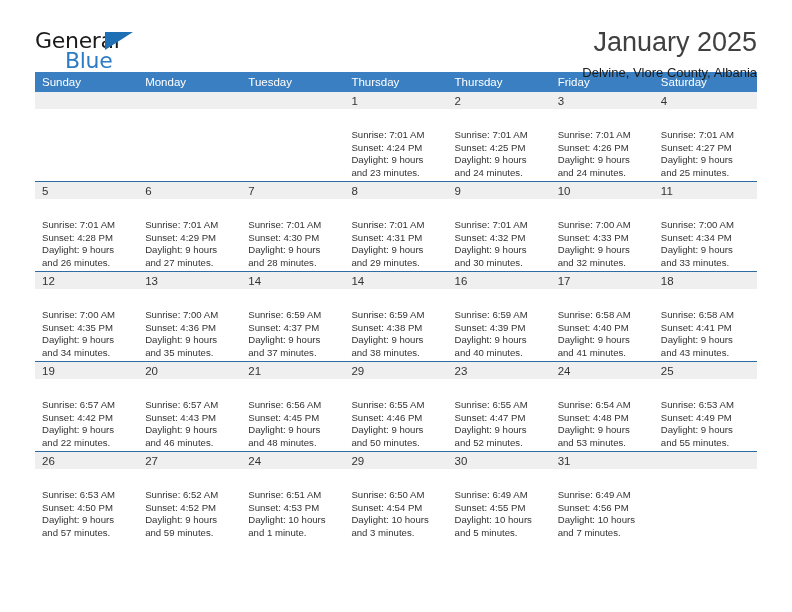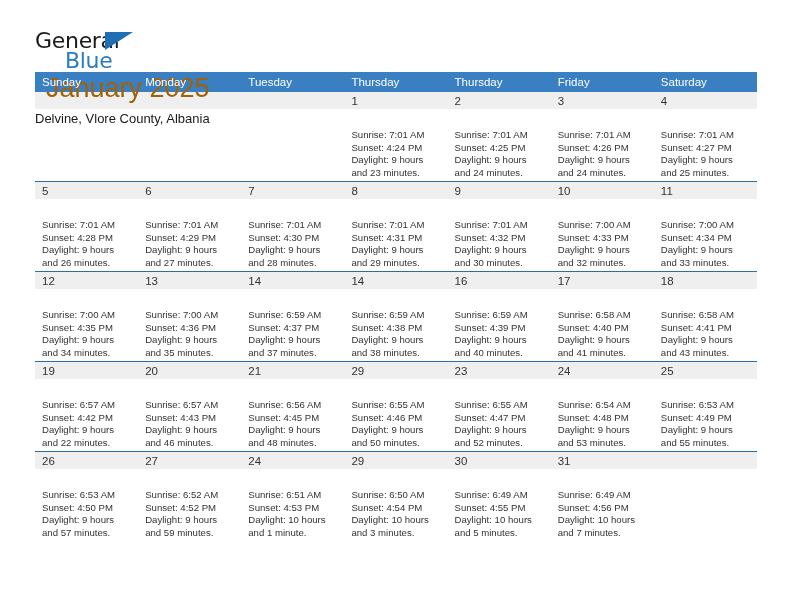--- a/index.html
+++ b/index.html
@@ -23,21 +23,20 @@
   }
 
   
   .header {
     display: flex;
     align-items: flex-start;
     justify-content: space-between;
     padding-top: 28px;
     height: 72px;
     box-sizing: border-box;
-    flex-direction: column;
   }
   .logo {
     position: relative;
     width: 130px;
     height: 46px;
     flex: 0 0 auto;
   }
   .logo-general {
     position: absolute;
     left: 0;
@@ -65,21 +64,21 @@
     border-left: 28px solid #1f6fb4;
     border-bottom: 18px solid transparent;
   }
   .title-block {
     text-align: right;
     flex: 1 1 auto;
     padding-top: 0;
   }
   .cal-title {
     font-size: 27px;
-    color: #a16207;
+    color: #404040;
     line-height: 1.05;
     font-weight: normal;
     margin: 0;
     font-family: "Liberation Sans", sans-serif;
   }
   .cal-subtitle {
     font-size: 13px;
     color: #1a1a1a;
     margin-top: 9px;
     font-family: "Liberation Sans", sans-serif;

